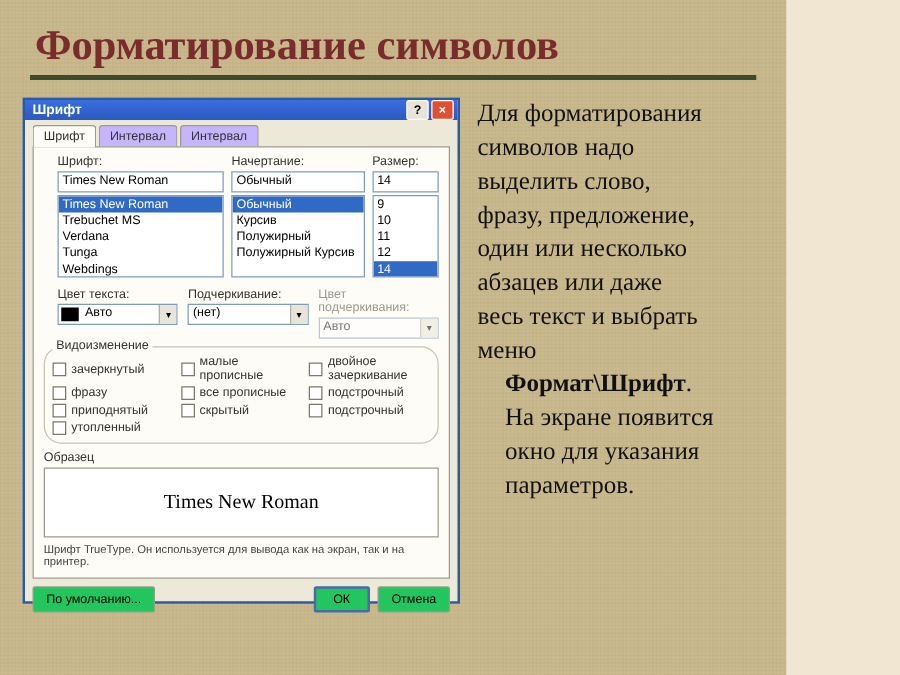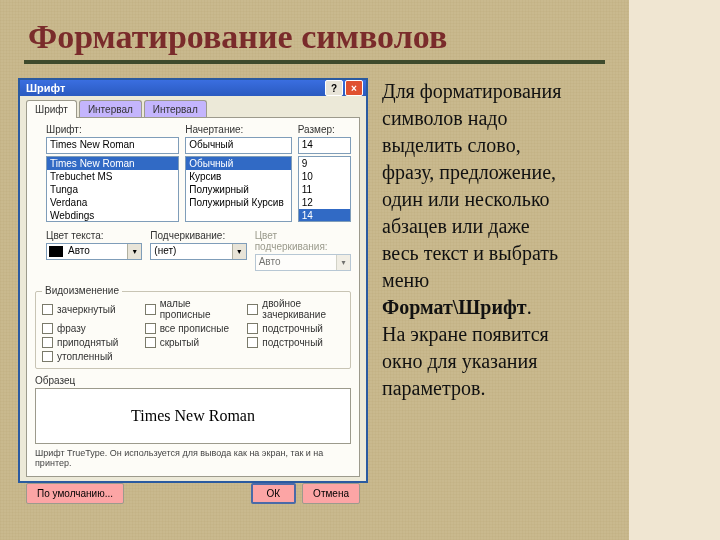--- a/index.html
+++ b/index.html
@@ -3,21 +3,21 @@
 <meta charset="utf-8">
 <style>
   * { box-sizing: border-box; margin: 0; padding: 0; }
   body { width: 720px; height: 540px; font-family: Tahoma, Arial, sans-serif; background: #f0e6d2; overflow: hidden; }
   .slide { width: 629px; height: 540px; background: #c9b98e; background-image: repeating-linear-gradient(0deg, rgba(180,160,110,.15) 0 1px, transparent 1px 3px), repeating-linear-gradient(90deg, rgba(180,160,110,.15) 0 1px, transparent 1px 3px); padding: 14px 18px 18px 18px; position: relative; }
   .title { font-family: Georgia, 'Times New Roman', serif; font-size: 34px; font-weight: bold; color: #7a2b2b; margin: 4px 0 4px 10px; }
   .rule { height: 4px; background: #3e4a2c; margin: 0 6px 14px 6px; }
   .main { display: flex; gap: 14px; }
   .dlg-wrap { flex: 0 0 350px; }
   .body-text { flex: 1; font-family: Georgia, 'Times New Roman', serif; font-size: 20px; line-height: 1.35; color: #111; padding-right: 10px; }
-  .body-text .indent { }
+  .body-text .indent { margin-left: 22px; }
   .menu-ref { font-family: Georgia, serif; font-weight: bold; }
 
   
   .dlg { width: 350px; height: 405px; border: 2px solid #2a5aa0; background: #ece9d8; font-size: 10px; display: flex; flex-direction: column; }
   .dlg-titlebar { height: 22px; background: linear-gradient(#3a6ee0, #2a5ac0); display: flex; align-items: center; padding: 0 3px 0 6px; color: #fff; font-weight: bold; }
   .dlg-title-text { flex: 1; font-size: 11px; }
   .tb-btn { width: 18px; height: 16px; margin-left: 2px; background: #e8e4d8; border: 1px solid #fff; border-radius: 2px; display: flex; align-items: center; justify-content: center; font-size: 10px; color: #000; }
   .tb-btn.close { background: #e05030; color: #fff; font-weight: bold; }
   .dlg-body { flex: 1; padding: 4px 6px 6px 6px; display: flex; flex-direction: column; }
 
@@ -39,25 +39,25 @@
 
   .chkgrid { display: grid; grid-template-columns: 1fr 1fr 1fr; column-gap: 6px; row-gap: 3px; margin-top: 2px; }
   .chk { display: flex; align-items: center; gap: 4px; font-size: 10px; color: #333; }
   .chk .box { width: 11px; height: 11px; border: 1px solid #7a7a6a; background: #fff; flex-shrink:0; }
 
   .group-lbl { font-size: 10px; color: #333; margin: 6px 0 2px 0; }
   .preview { height: 56px; border: 1px solid #9c9a8c; background: #fff; display: flex; align-items: center; justify-content: center; font-family: 'Times New Roman', serif; font-size: 16px; }
   .hint { font-size: 9px; color: #444; margin-top: 4px; }
 
   .dlg-buttons { display: flex; justify-content: space-between; margin-top: 6px; gap:6px; }
-  .btn { height: 21px; padding: 2px 10px; font-size: 10px; background: #fca5a5; border: 1px solid #9c9a8c; border-radius: 2px; }
+  .btn { height: 21px; padding: 2px 10px; font-size: 10px; background: #22c55e; border: 1px solid #9c9a8c; border-radius: 2px; }
   .btn.default { border: 2px solid #4a6aa8; padding: 1px 14px; }
   .spacer { flex:1; }
 
-  .group-frame { border:1px solid #c8c4b4; border-radius:2px; padding:4px 6px 6px 6px; margin-top:20px; position:relative; }
+  .group-frame { border:1px solid #c8c4b4; border-radius:14px; padding:4px 6px 6px 6px; margin-top:6px; position:relative; }
   .group-frame > .legend { position:absolute; top:-7px; left:6px; background: #fdfcf7; padding:0 3px; font-size:10px; color:#333; }
 
 </style>
 </head>
 <body>
 
 <div class="slide">
   <div class="title">Форматирование символов</div>
   <div class="rule"></div>
   <div class="main">
@@ -75,22 +75,22 @@
             <div class="tab">Интервал</div>
           </div>
           <div class="tabpanel">
             <div class="row">
               <div class="col" style="flex:1.5">
                 <div class="lbl">Шрифт:</div>
                 <div class="input">Times New Roman</div>
                 <div class="listbox" style="height:66px; margin-top:2px;">
                   <div class="item sel">Times New Roman</div>
                   <div class="item">Trebuchet MS</div>
+                  <div class="item">Verdana</div>
                   <div class="item">Tunga</div>
-                  <div class="item">Verdana</div>
                   <div class="item">Webdings</div>
                 </div>
               </div>
               <div class="col" style="flex:1.2">
                 <div class="lbl">Начертание:</div>
                 <div class="input">Обычный</div>
                 <div class="listbox" style="height:66px; margin-top:2px;">
                   <div class="item sel">Обычный</div>
                   <div class="item">Курсив</div>
                   <div class="item">Полужирный</div>

